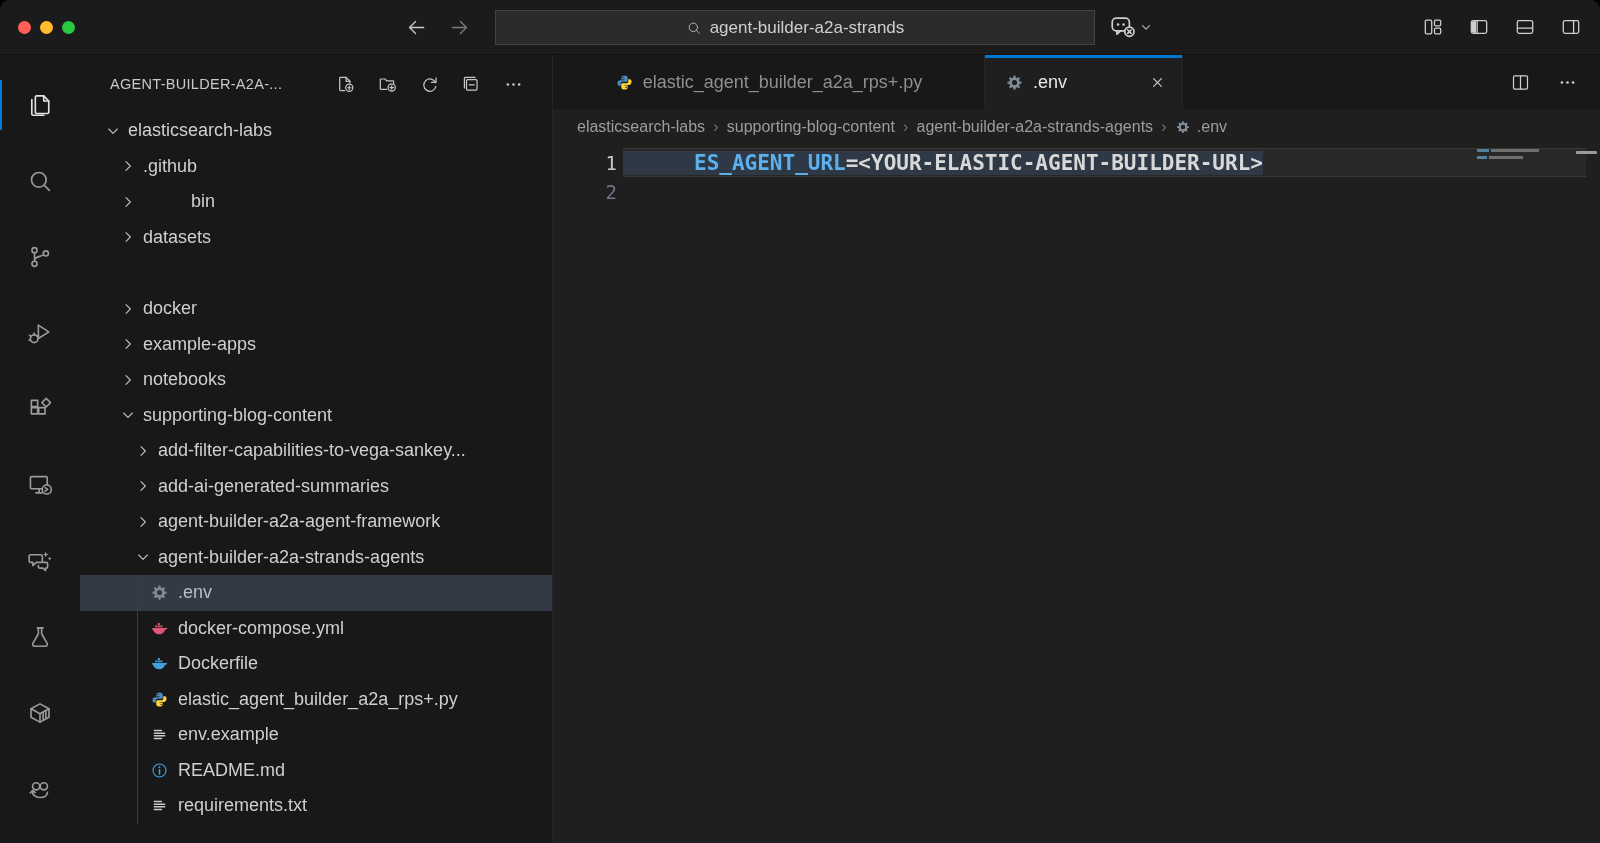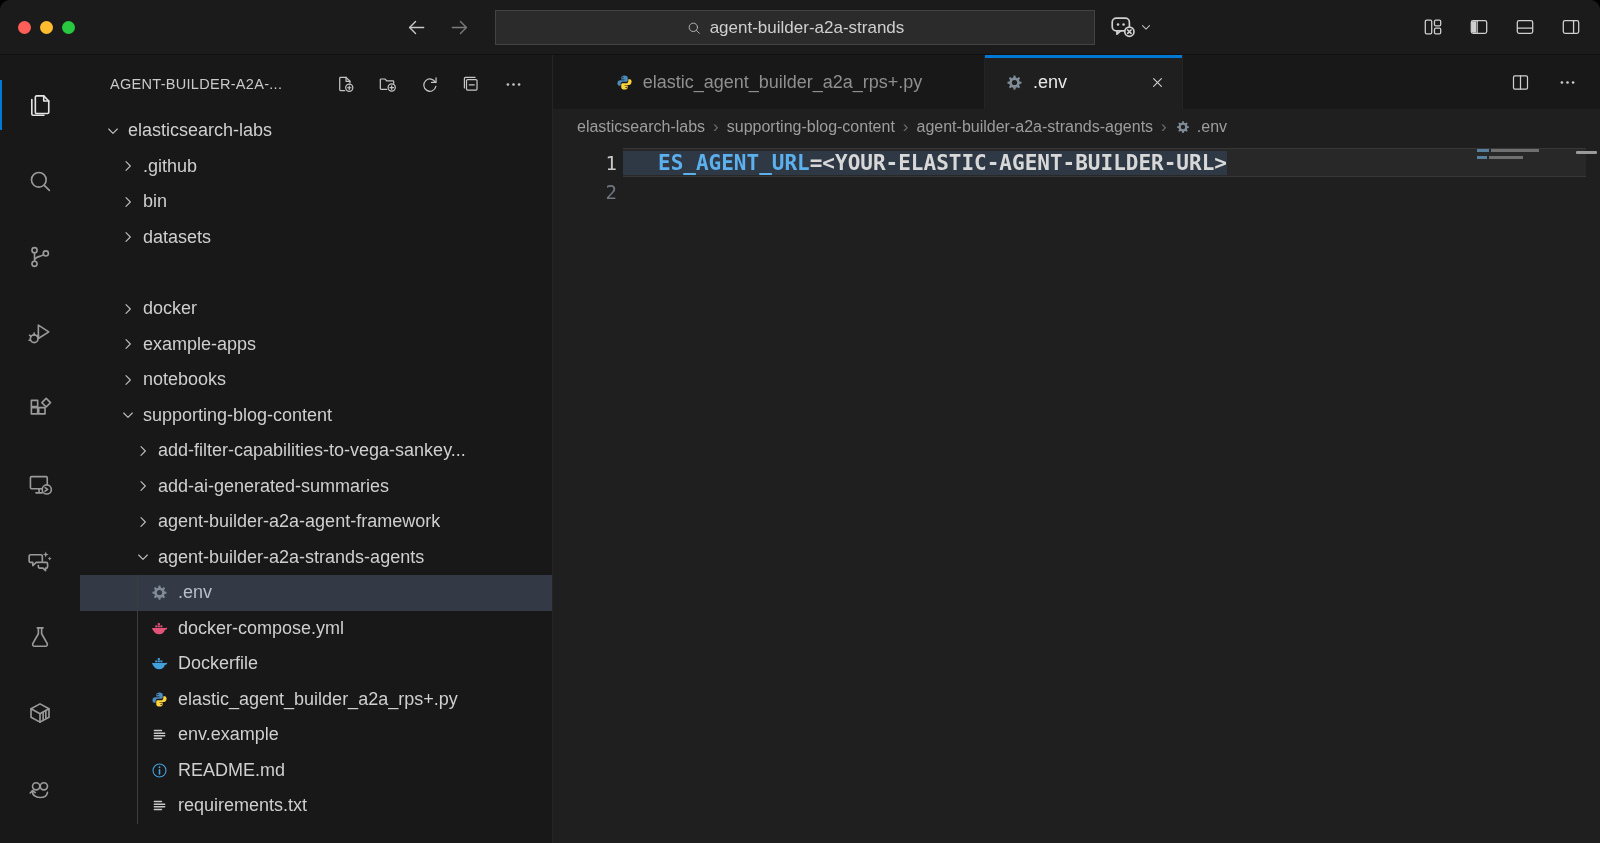--- a/index.html
+++ b/index.html
@@ -91,21 +91,21 @@
           padding-top:3px; cursor:text; }
   .code-line { height:29px; display:flex; align-items:center; position:relative; }
   .gutter { width:70px; padding-right:6px; flex:none; text-align:right; color:#6e7681;
             font-size:19px; position:relative; z-index:2; }
   .code-line.current .gutter { color:#c9c9c9; }
   .code-line.current .hl { position:absolute; left:70px; right:14px; top:0; bottom:0;
             background:rgba(255,255,255,.045); border-top:1px solid rgba(255,255,255,.07);
             border-bottom:1px solid rgba(255,255,255,.07); }
   .code-text { padding-left:35px; font-size:21px; font-weight:600; color:#d8d8d8;
                white-space:pre; position:relative; z-index:2; }
-  .code-text .key { color:var(--envkey); }
+  .code-text .key { color:var(--envkey);margin-left:36px; }
   .code-text.sel { background:rgba(66,104,148,.28); }
   .minimap { position:absolute; left:924px; top:4px; width:72px; cursor:pointer; }
   .mm-line { height:3px; margin-bottom:4px; display:flex; gap:2px; }
   .mm-seg-b { background:#57809f; height:3px; }
   .mm-seg-g { background:#6f6f6f; height:3px; }
   .overview-dash { position:absolute; right:3px; top:6px; width:21px; height:3px;
                    background:#9a9a9a; border-radius:1px; }
 </style>
 </head>
 <body>
@@ -341,21 +341,21 @@
             <span class="lbl">elasticsearch-labs</span>
           </div>
           <div class="tree-row" style="padding-left: 40px;">
             <span class="ic chev">
               <svg viewBox="0 0 24 24" fill="none" stroke="currentColor" stroke-width="1.4" stroke-linecap="round" stroke-linejoin="round">
                 <path d="M9 5.5l6.5 6.5L9 18.5" stroke-width="1.7"></path>
               </svg>
             </span>
             <span class="lbl">.github</span>
           </div>
-          <div class="tree-row" style="padding-left: 40px;">
+          <div class="tree-row" style="padding-left: 40px; gap: 48px;">
             <span class="ic chev">
               <svg viewBox="0 0 24 24" fill="none" stroke="currentColor" stroke-width="1.4" stroke-linecap="round" stroke-linejoin="round">
                 <path d="M9 5.5l6.5 6.5L9 18.5" stroke-width="1.7"></path>
               </svg>
             </span>
             <span class="lbl">bin</span>
           </div>
           <div class="tree-row" style="padding-left: 40px;">
             <span class="ic chev">
               <svg viewBox="0 0 24 24" fill="none" stroke="currentColor" stroke-width="1.4" stroke-linecap="round" stroke-linejoin="round">

